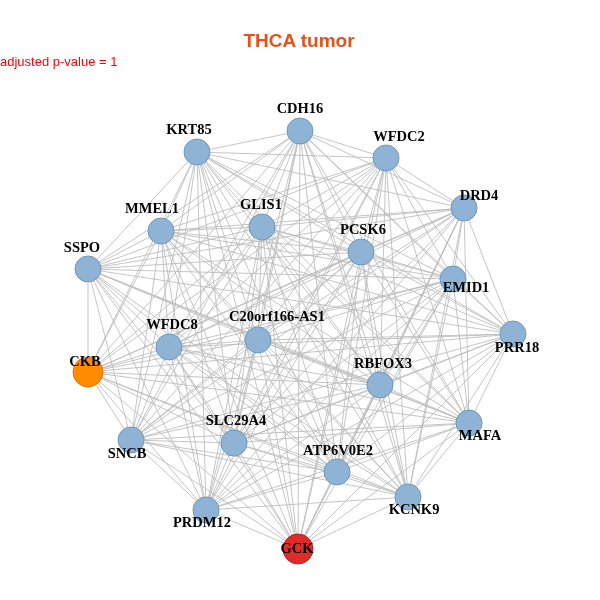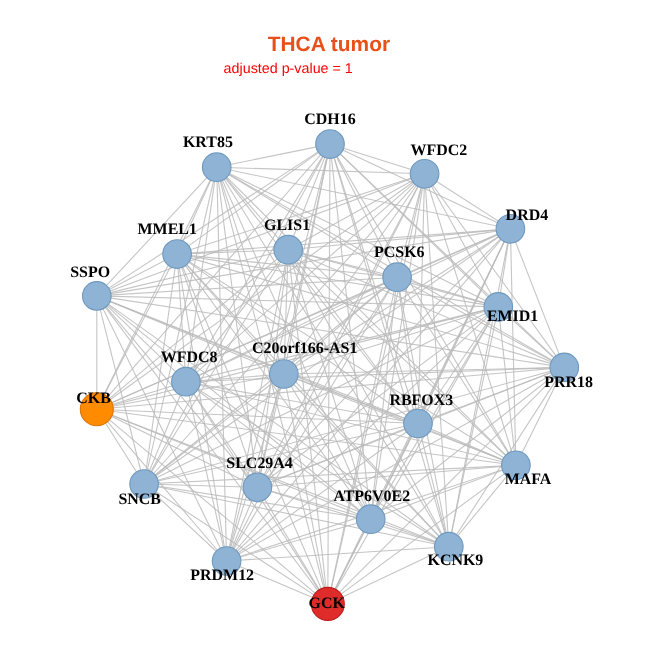--- a/index.html
+++ b/index.html
@@ -10,21 +10,20 @@
     font-family:"Liberation Sans",sans-serif;
     overflow:hidden;
   }
   #plot-title{
     position:absolute;top:30px;left:0;width:598px;
     text-align:center;
     font-size:19px;font-weight:bold;
   }
   #plot-subtitle{
     position:absolute;top:54px;left:0;width:524px;
-    text-align:center;
     font-size:13px;font-weight:normal;
   }
   #network-svg{position:absolute;top:0;left:0;}
   .node-label{
     font-family:"Liberation Serif","DejaVu Serif",serif;
     font-size:14.5px;
     font-weight:bold;
     fill:#000000;
   }
 </style>

